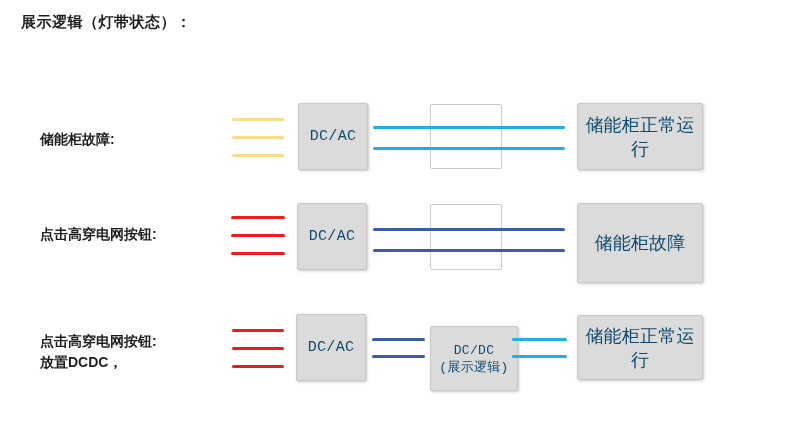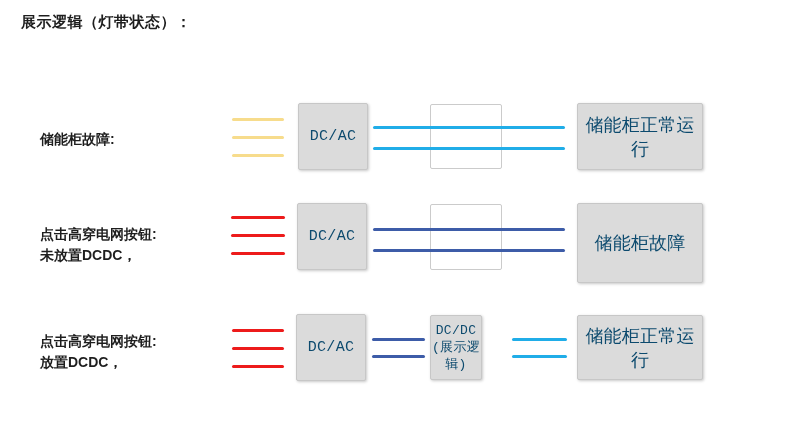--- a/index.html
+++ b/index.html
@@ -98,21 +98,20 @@
       <div class="strip-line" style="background: rgb(32, 173, 232);"></div>
       <div class="strip-line" style="background: rgb(32, 173, 232);"></div>
     </div>
   <div class="box empty" style="left:430px;top:104px;width:72px;height:65px"></div>
   <div class="box" style="left:577px;top:103px;width:126px;height:67px">
     <span class="box-text small">储能柜正常运行</span>
   </div>
 
   <div class="row-label" style="top:224px">
     <div>点击高穿电网按钮:</div>
-    <div>未放置DCDC，</div>
   </div>
   <div class="strip" style="left:231px;top:216px;width:54px;height:39px">
       <div class="strip-line" style="background: rgb(237, 27, 27);"></div>
       <div class="strip-line" style="background: rgb(237, 27, 27);"></div>
       <div class="strip-line" style="background: rgb(237, 27, 27);"></div>
     </div>
   <div class="box" style="left:297px;top:203px;width:70px;height:67px">
     <span class="box-text">DC/AC</span>
   </div>
   <div class="strip" style="left:373px;top:228px;width:192px;height:24px">
@@ -133,21 +132,21 @@
       <div class="strip-line" style="background: rgb(237, 27, 27);"></div>
       <div class="strip-line" style="background: rgb(237, 27, 27);"></div>
     </div>
   <div class="box" style="left:296px;top:314px;width:70px;height:67px">
     <span class="box-text">DC/AC</span>
   </div>
   <div class="strip" style="left:372px;top:338px;width:53px;height:20px">
       <div class="strip-line" style="background: rgb(61, 92, 168);"></div>
       <div class="strip-line" style="background: rgb(61, 92, 168);"></div>
     </div>
-  <div class="box" style="left:430px;top:315px;width:52px;height:65px">
+  <div class="box" style="left:430px;top:326px;width:88px;height:65px">
     <span class="box-text two-line">
       <span style="display:block">DC/DC</span>
       <span style="display:block">(展示逻辑)</span>
     </span>
   </div>
   <div class="strip" style="left:512px;top:338px;width:55px;height:20px">
       <div class="strip-line" style="background: rgb(32, 173, 232);"></div>
       <div class="strip-line" style="background: rgb(32, 173, 232);"></div>
     </div>
   <div class="box" style="left:577px;top:315px;width:126px;height:65px">

